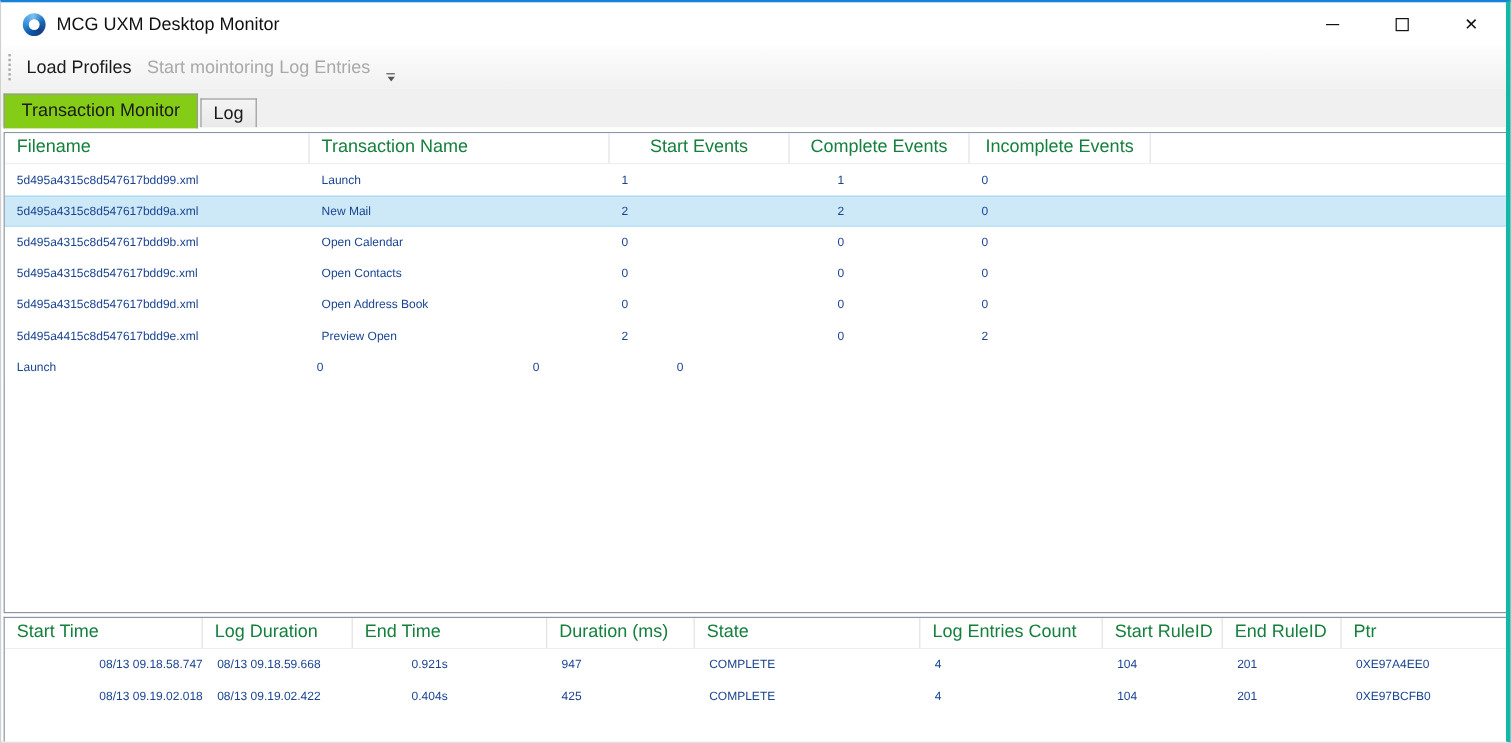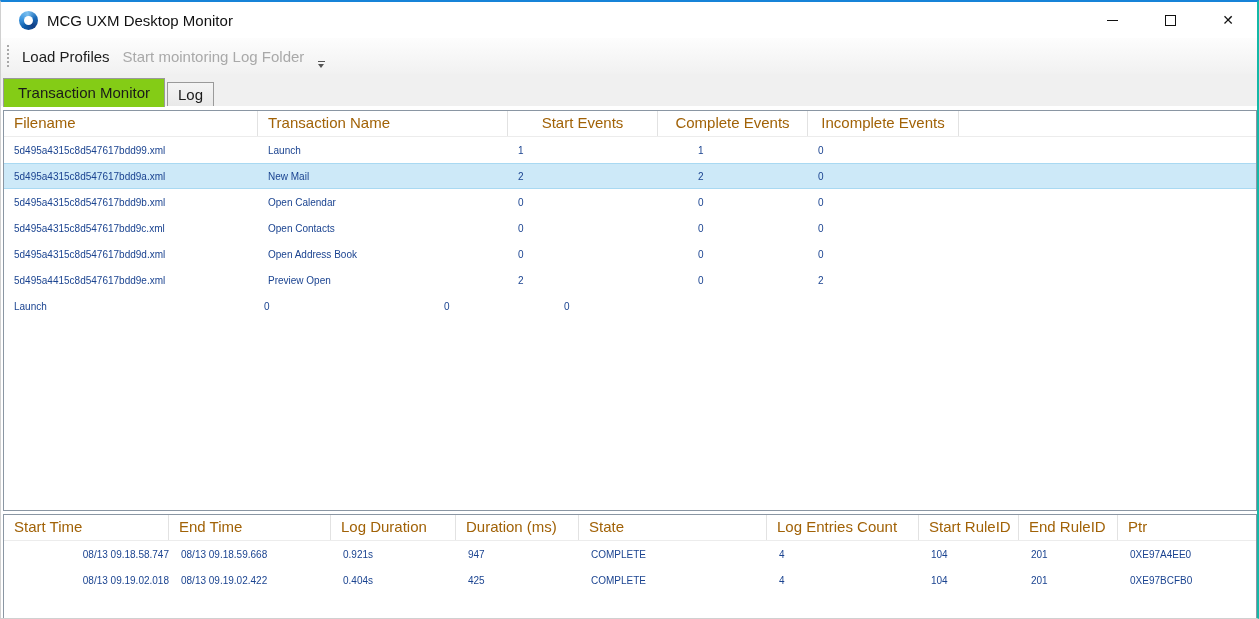--- a/index.html
+++ b/index.html
@@ -1,17 +1,17 @@
 <!DOCTYPE html>
 <html style="--accent: #1683d8; --data-text: #1a4390; --sel-bg: #cde9f8; --sel-border: #a9d9f2;"><head>
 <meta charset="utf-8">
 <style>
   html,body{margin:0;padding:0;background:#fff;}
   .window{position:relative;width:1259px;height:619px;box-sizing:border-box;background:#fff;
-    border-top:2px solid var(--accent,#1683d8);border-left:1px solid #d0d0d0;border-right:2px solid #14b8a6;border-bottom:1px solid #d0d0d0;
+    border-top:2px solid var(--accent,#1683d8);border-left:1px solid #d0d0d0;border-right:4px solid #14b8a6;border-bottom:1px solid #d0d0d0;
     font-family:"Liberation Sans",sans-serif;overflow:hidden;}
 
   
   .titlebar{position:absolute;top:0;left:0;right:0;height:36px;display:flex;align-items:center;background:#fff;}
   .app-icon{width:19px;height:19px;margin-left:18px;border-radius:50%;position:relative;flex:none;
     background:conic-gradient(from 210deg,#0c5aa8,#3c96e0,#7cc0ef,#1b6cba,#123f85,#0c5aa8);}
   .app-icon::after{content:"";position:absolute;inset:5px;background:#fff;border-radius:50%;}
   .title{margin-left:9px;font-size:15px;color:#111;white-space:nowrap;}
   .win-controls{margin-left:auto;display:flex;height:100%;}
   .win-btn{width:58px;height:100%;display:flex;align-items:center;justify-content:center;cursor:default;}
@@ -33,21 +33,21 @@
   .tabstrip{position:absolute;top:72px;left:0;right:0;height:32px;background:#f0f0f0;display:flex;align-items:flex-end;padding-left:2px;box-sizing:border-box;}
   .tab{height:23px;line-height:23px;padding:0 10px;font-size:15px;color:#1a1a1a;white-space:nowrap;
     background:linear-gradient(#f4f4f4,#e9e9e9);border:1px solid #9a9a9a;border-bottom:none;margin-right:2px;box-sizing:content-box;}
   .tab.active{height:28px;line-height:28px;background:#84cc16;position:relative;z-index:2;padding:0 14px;margin-bottom:-1px;}
 
   
   .grid{position:absolute;left:2px;width:1254px;box-sizing:border-box;background:#fff;border:1px solid #8a96a3;overflow:hidden;}
   .grid-top{top:108px;height:401px;}
   .grid-bottom{top:512px;height:106px;border-bottom:none;}
   .grid-header{display:flex;height:25px;border-bottom:1px solid #ececec;background:#fff;}
-  .hcell{box-sizing:border-box;flex:none;font-size:15px;color:#a16207;line-height:24px;padding-left:10px;
+  .hcell{box-sizing:border-box;flex:none;font-size:15px;color:#15803d;line-height:24px;padding-left:10px;
     border-right:1px solid #e2e2e2;white-space:nowrap;overflow:hidden;}
   .hcell.center{text-align:center;padding-left:0;}
   .hcell.fill{flex:1;border-right:none;}
   .row{display:flex;height:26px;align-items:center;box-sizing:border-box;background:#fff;}
   .row.sel{background:var(--sel-bg,#cde9f8);border-top:1px solid var(--sel-border,#a9d9f2);border-bottom:1px solid var(--sel-border,#a9d9f2);}
   .cell{box-sizing:border-box;flex:none;font-size:10px;color:var(--data-text,#1a4390);padding-left:10px;white-space:nowrap;overflow:hidden;}
 
   
   .t-c0{width:254px;} .t-c1{width:250px;} .t-c2{width:150px;} .t-c3{width:150px;} .t-c4{width:151px;}
   .cell.t-c3{padding-left:40px;}
@@ -75,21 +75,21 @@
         </div>
       <div class="win-btn">
           <span class="glyph-close">✕</span>
         </div>
     </div>
   </div>
 
   <div class="toolbar">
     <span class="grip"></span>
     <span class="tb-btn">Load Profiles</span>
-    <span class="tb-btn disabled">Start mointoring Log Folder</span>
+    <span class="tb-btn disabled">Start mointoring Log Entries</span>
     <span class="overflow">
       <i class="ov-line"></i>
       <i class="ov-arrow"></i>
     </span>
   </div>
 
   <div class="tabstrip">
     <div class="tab active">Transaction Monitor</div>
     <div class="tab">Log</div>
   </div>
@@ -151,22 +151,22 @@
           <div class="cell t-c2">0</div>
           <div class="cell t-c3">0</div>
           <div class="cell t-c4">0</div>
         </div>
       </div>
   </div>
 
   <div class="grid grid-bottom">
     <div class="grid-header">
         <div class="hcell d-c0">Start Time</div>
+        <div class="hcell d-c2">Log Duration</div>
         <div class="hcell d-c1">End Time</div>
-        <div class="hcell d-c2">Log Duration</div>
         <div class="hcell d-c3">Duration (ms)</div>
         <div class="hcell d-c4">State</div>
         <div class="hcell d-c5">Log Entries Count</div>
         <div class="hcell d-c6">Start RuleID</div>
         <div class="hcell d-c7">End RuleID</div>
         <div class="hcell d-c8">Ptr</div>
       </div>
     <div class="grid-body">
         <div class="row">
           <div class="cell d-c0">08/13 09.18.58.747</div>

